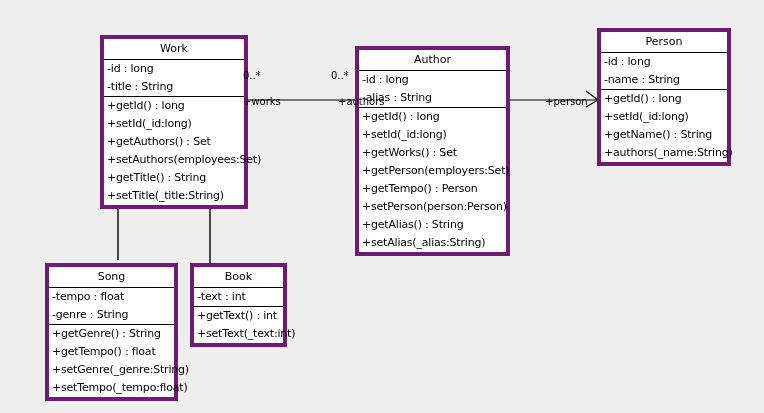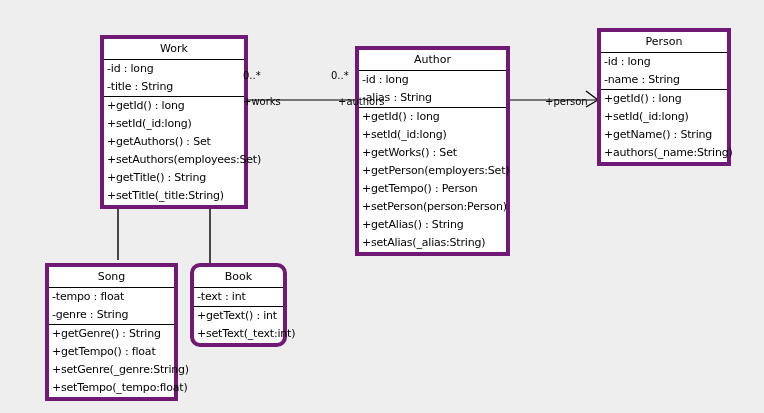--- a/index.html
+++ b/index.html
@@ -152,21 +152,21 @@
     </div>
     <div class="cls-sep"></div>
     <div class="cls-compartment">
       <div class="cls-row">+getGenre() : String</div>
       <div class="cls-row">+getTempo() : float</div>
       <div class="cls-row">+setGenre(_genre:String)</div>
       <div class="cls-row">+setTempo(_tempo:float)</div>
     </div>
   </div>
 
-  <div class="uml-class" style="left:190px; top:263px; width:97px;border-radius:10px;">
+  <div class="uml-class" style="left:190px; top:263px; width:97px;">
     <div class="cls-name">Book</div>
     <div class="cls-sep"></div>
     <div class="cls-compartment">
       <div class="cls-row">-text : int</div>
     </div>
     <div class="cls-sep"></div>
     <div class="cls-compartment">
       <div class="cls-row">+getText() : int</div>
       <div class="cls-row">+setText(_text:int)</div>
     </div>

